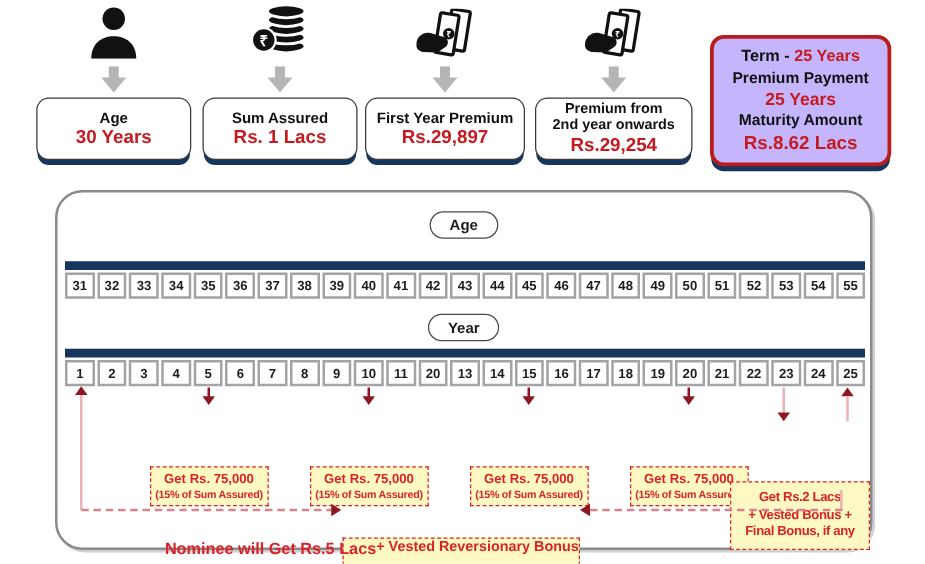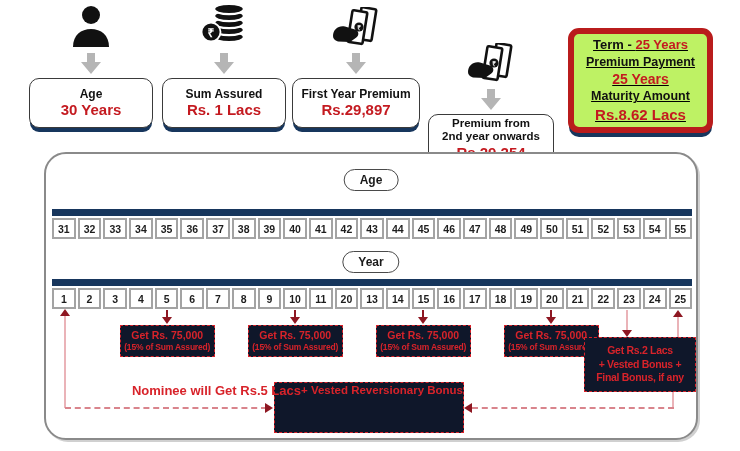--- a/index.html
+++ b/index.html
@@ -11,23 +11,23 @@
   .icon-wrap{height:50px;display:flex;align-items:flex-end;justify-content:center;padding-bottom:3px;}
   .gray-arrow{display:block;margin:3px auto 0 auto;}
   .tb{position:absolute;top:78px;left:0;right:0;height:50px;background:#fff;
       border:1.6px solid #3a3a3a;border-radius:10px;box-shadow:0 5px 0 -1px var(--navy);
       display:flex;flex-direction:column;align-items:center;justify-content:center;line-height:1.18;}
   .tb .lbl{font-weight:bold;font-size:12px;color:#111;white-space:nowrap;}
   .tb .lbl.small{font-size:11.5px;}
   .tb .val{font-weight:bold;font-size:15px;color:var(--red);white-space:nowrap;}
 
   
-  .summary-box{position:absolute;left:568px;top:28px;width:145px;height:105px;background:#bef264;
-      border:6px solid #b91c1c;border-radius:11px;box-shadow:0 5px 0 -1px var(--navy);
-      display:flex;flex-direction:column;align-items:center;justify-content:center;line-height:1.3;text-decoration:underline;}
+  .summary-box{position:absolute;left:568px;top:28px;width:145px;height:105px;background:#c4b5fd;
+      border:3px solid #b91c1c;border-radius:11px;box-shadow:0 5px 0 -1px var(--navy);
+      display:flex;flex-direction:column;align-items:center;justify-content:center;line-height:1.3;}
   .sline{white-space:nowrap;font-weight:bold;}
   .sline:nth-child(1){font-size:13px;}
   .sline:nth-child(2){font-size:12.5px;}
   .sline:nth-child(3){font-size:14px;}
   .sline:nth-child(4){font-size:12.5px;}
   .sline:nth-child(5){font-size:15px;}
   .sp-black{color:#111;} .sp-red{color:var(--red);}
 
   
   .chart{position:absolute;left:44px;top:152px;width:654px;height:288px;background:#fff;
@@ -36,22 +36,22 @@
       border-radius:13px;padding:3px 15px;font-weight:bold;font-size:12px;color:#1a1a1a;}
   .pill-age{top:15px;} .pill-year{top:97px;}
   .bar{position:absolute;left:6px;width:640px;height:7px;background:var(--navy);}
   .bar-age{top:55px;} .bar-year{top:125px;}
   .cells{position:absolute;left:6px;width:640px;height:21px;display:flex;gap:2px;}
   .cells-age{top:64px;} .cells-year{top:134px;}
   .cell{flex:1;border:2px solid #a3a3a3;background:#fff;display:flex;align-items:center;justify-content:center;
       font-weight:bold;font-size:10.5px;color:#1d1d1d;}
 
   
-  .dashed-box{position:absolute;border:1.5px dashed var(--annred);background:#0f172a;color:var(--annred);
-      text-align:center;font-weight:bold;}
+  .dashed-box{position:absolute;border:1.5px dashed var(--annred);background:#fef9c3;color:var(--annred);
+      text-align:center;font-weight:bold;margin-top:48px;}
   .payout-box{top:171px;width:95px;height:32px;display:flex;flex-direction:column;justify-content:center;line-height:1.25;}
   .payout-box .t1{font-size:10.5px;white-space:nowrap;}
   .payout-box .t2{font-size:8.5px;white-space:nowrap;letter-spacing:-0.2px;}
   .maturity-box{left:538px;top:183px;width:112px;height:55px;display:flex;flex-direction:column;justify-content:center;
       line-height:1.3;font-size:10.5px;letter-spacing:-0.3px;}
   .nominee-box{left:228px;top:228px;width:190px;height:51px;display:flex;flex-direction:row;justify-content:flex-end;line-height:1.3;}
   .nominee-box .n1{font-size:13px;white-space:nowrap;}
   .nominee-box .n2{font-size:11.5px;white-space:nowrap;}
 
   
@@ -124,21 +124,21 @@
         <div>
           <svg class="gray-arrow" width="22" height="21" viewBox="0 0 22 21">
             <path d="M7 0 H15 V9 H21 L11 21 L1 9 H7 Z" fill="#b5b5b5"></path>
           </svg>
         </div>
         <div class="tb">
           <div class="lbl">First Year Premium</div>
           <div class="val">Rs.29,897</div>
         </div>
       </div>
-      <div class="topcol" style="left: 428px; width: 126px; margin-top: 36px;">
+      <div class="topcol" style="left: 428px; width: 126px;">
         <div class="icon-wrap">
           <svg width="46" height="40" viewBox="0 0 46 40">
             <rect x="26" y="1" width="15" height="32" rx="1.5" transform="rotate(9 33 17)" fill="#fff" stroke="#111111" stroke-width="2.6"></rect>
             <rect x="17" y="4" width="15" height="32" rx="1.5" transform="rotate(9 24 20)" fill="#fff" stroke="#111111" stroke-width="2.6"></rect>
             <circle cx="26" cy="20" r="4.6" fill="#111111"></circle>
             <text x="26" y="22.6" font-size="6.5" font-weight="bold" fill="#fff" text-anchor="middle" font-family="Liberation Sans,sans-serif">₹</text>
             <path d="M0 29 C0 22 6 18 12 19.5 L22 22.5 C26 23.7 26.5 28.5 23 30.8 L17 35 L5 34.5 C1.5 33.5 0 31.5 0 29 Z" fill="#111111"></path>
           </svg>
         </div>
         <div>

